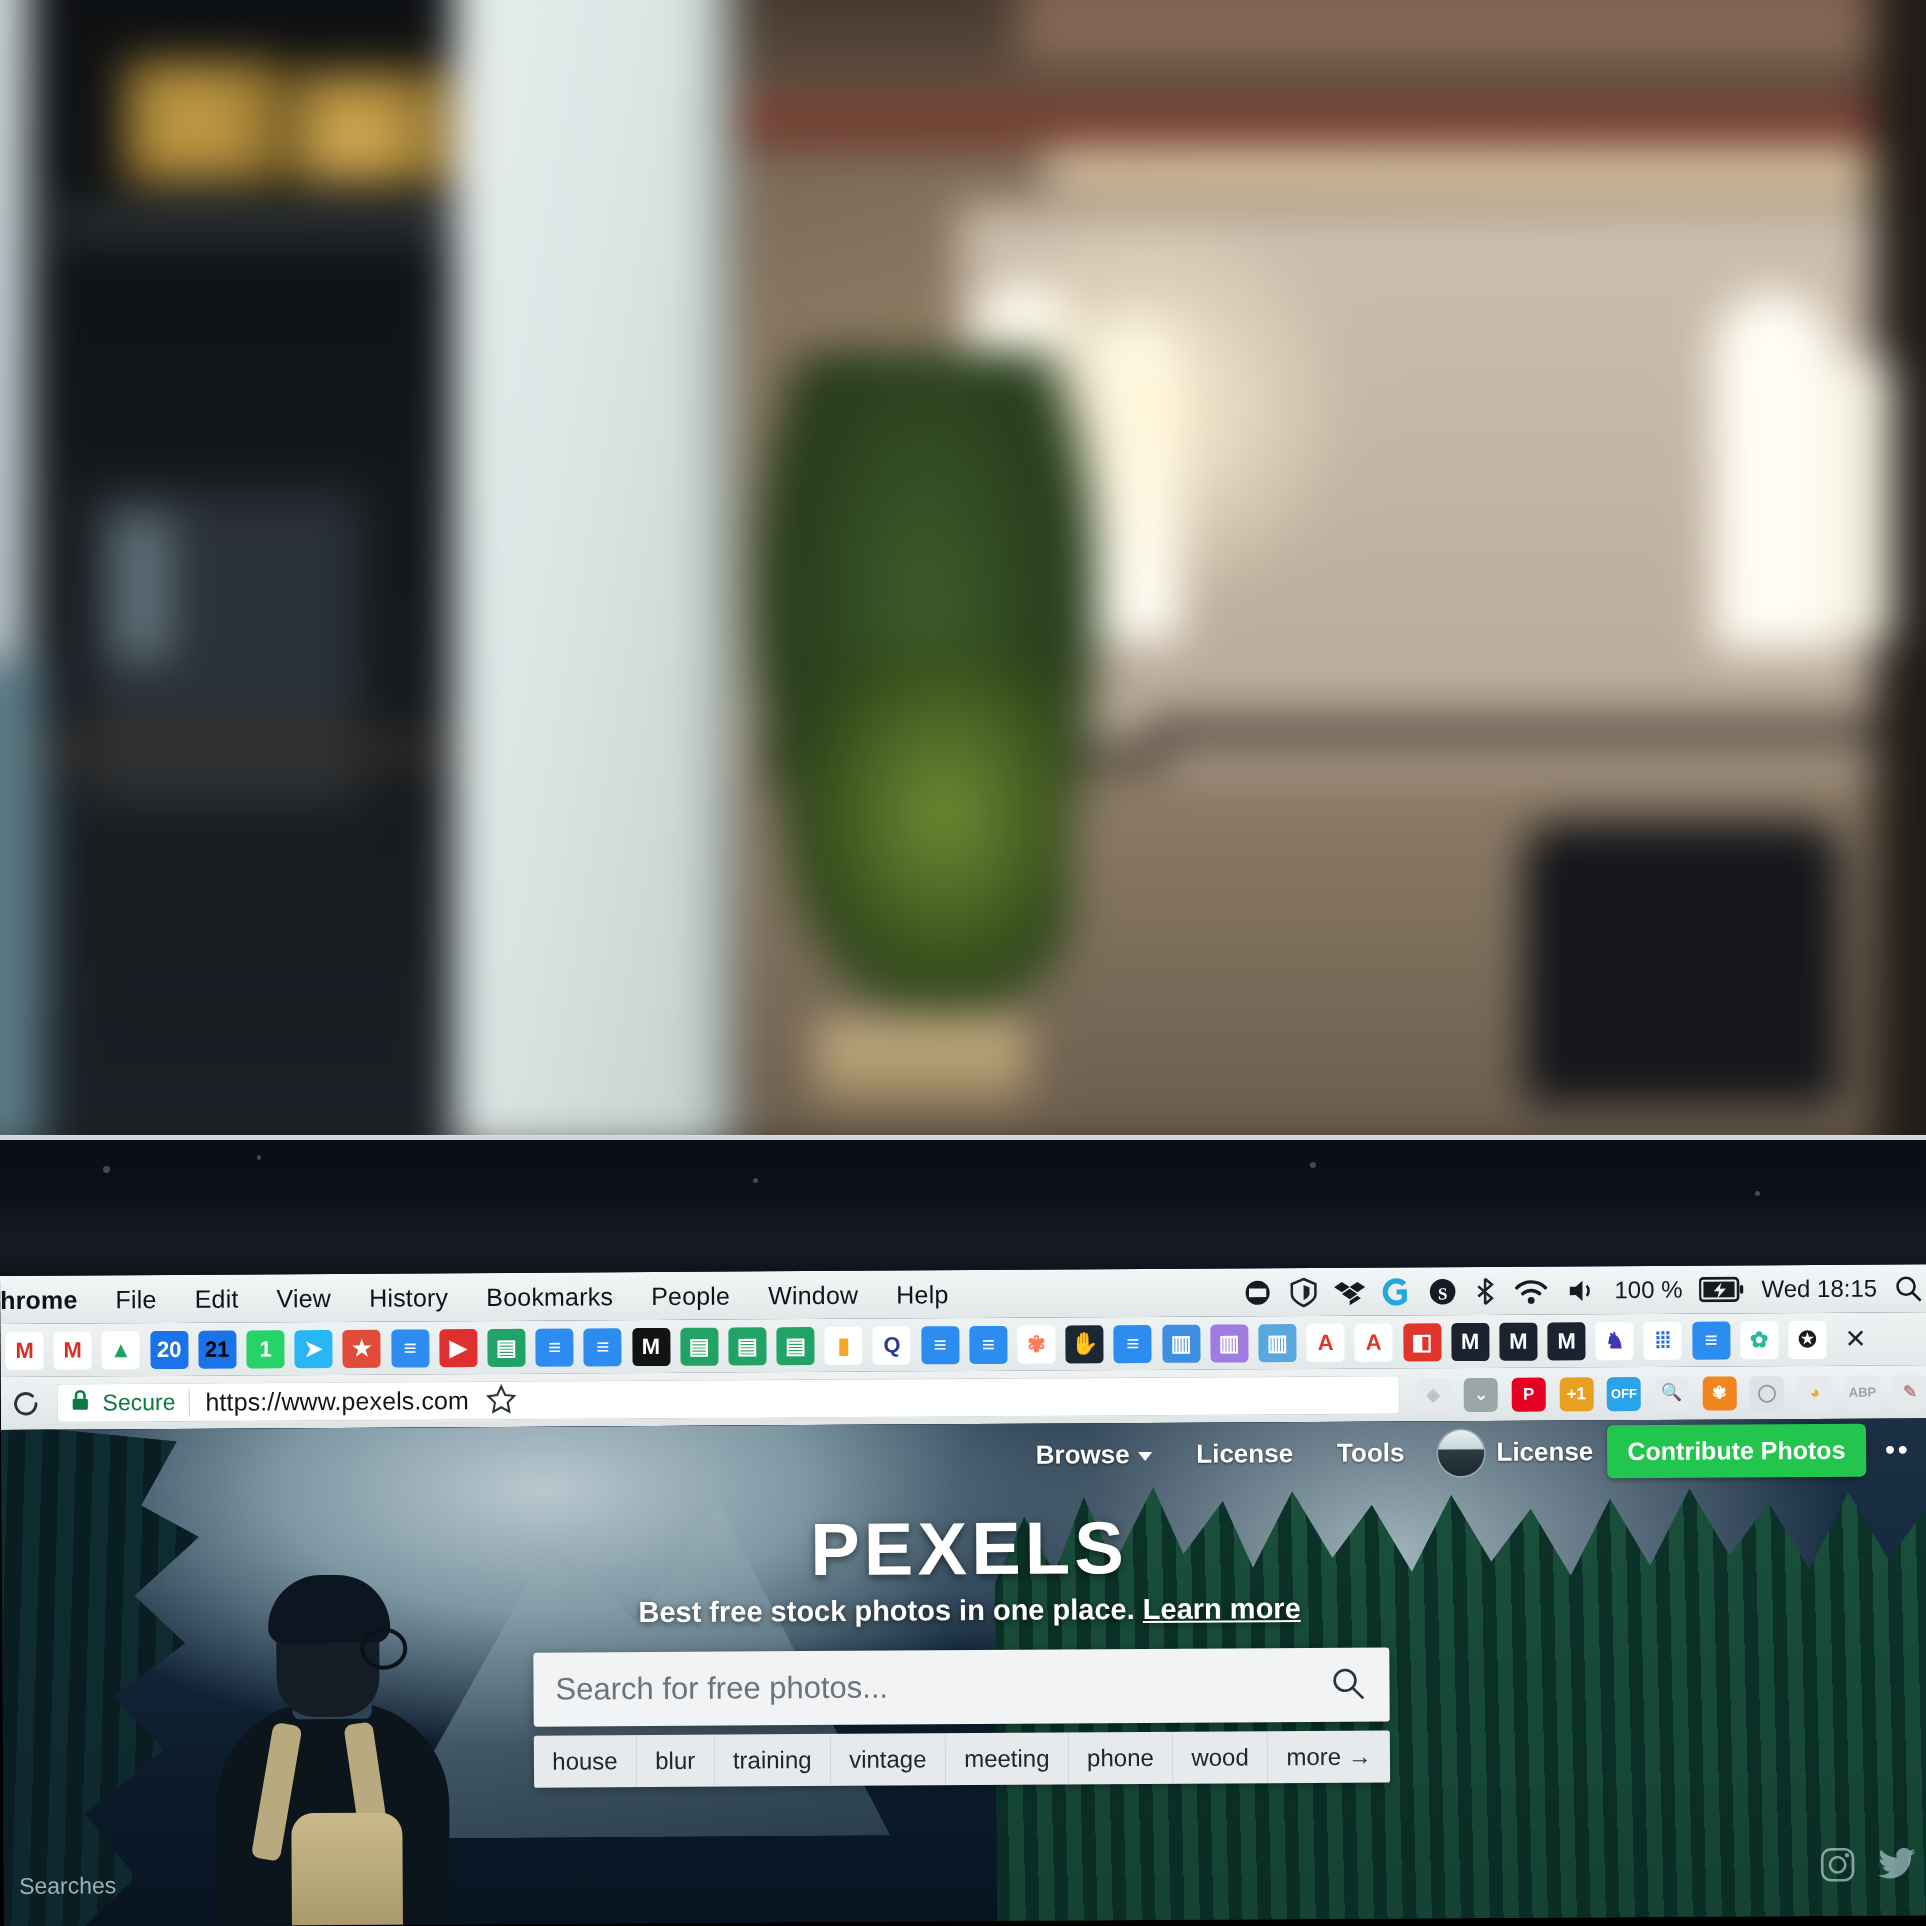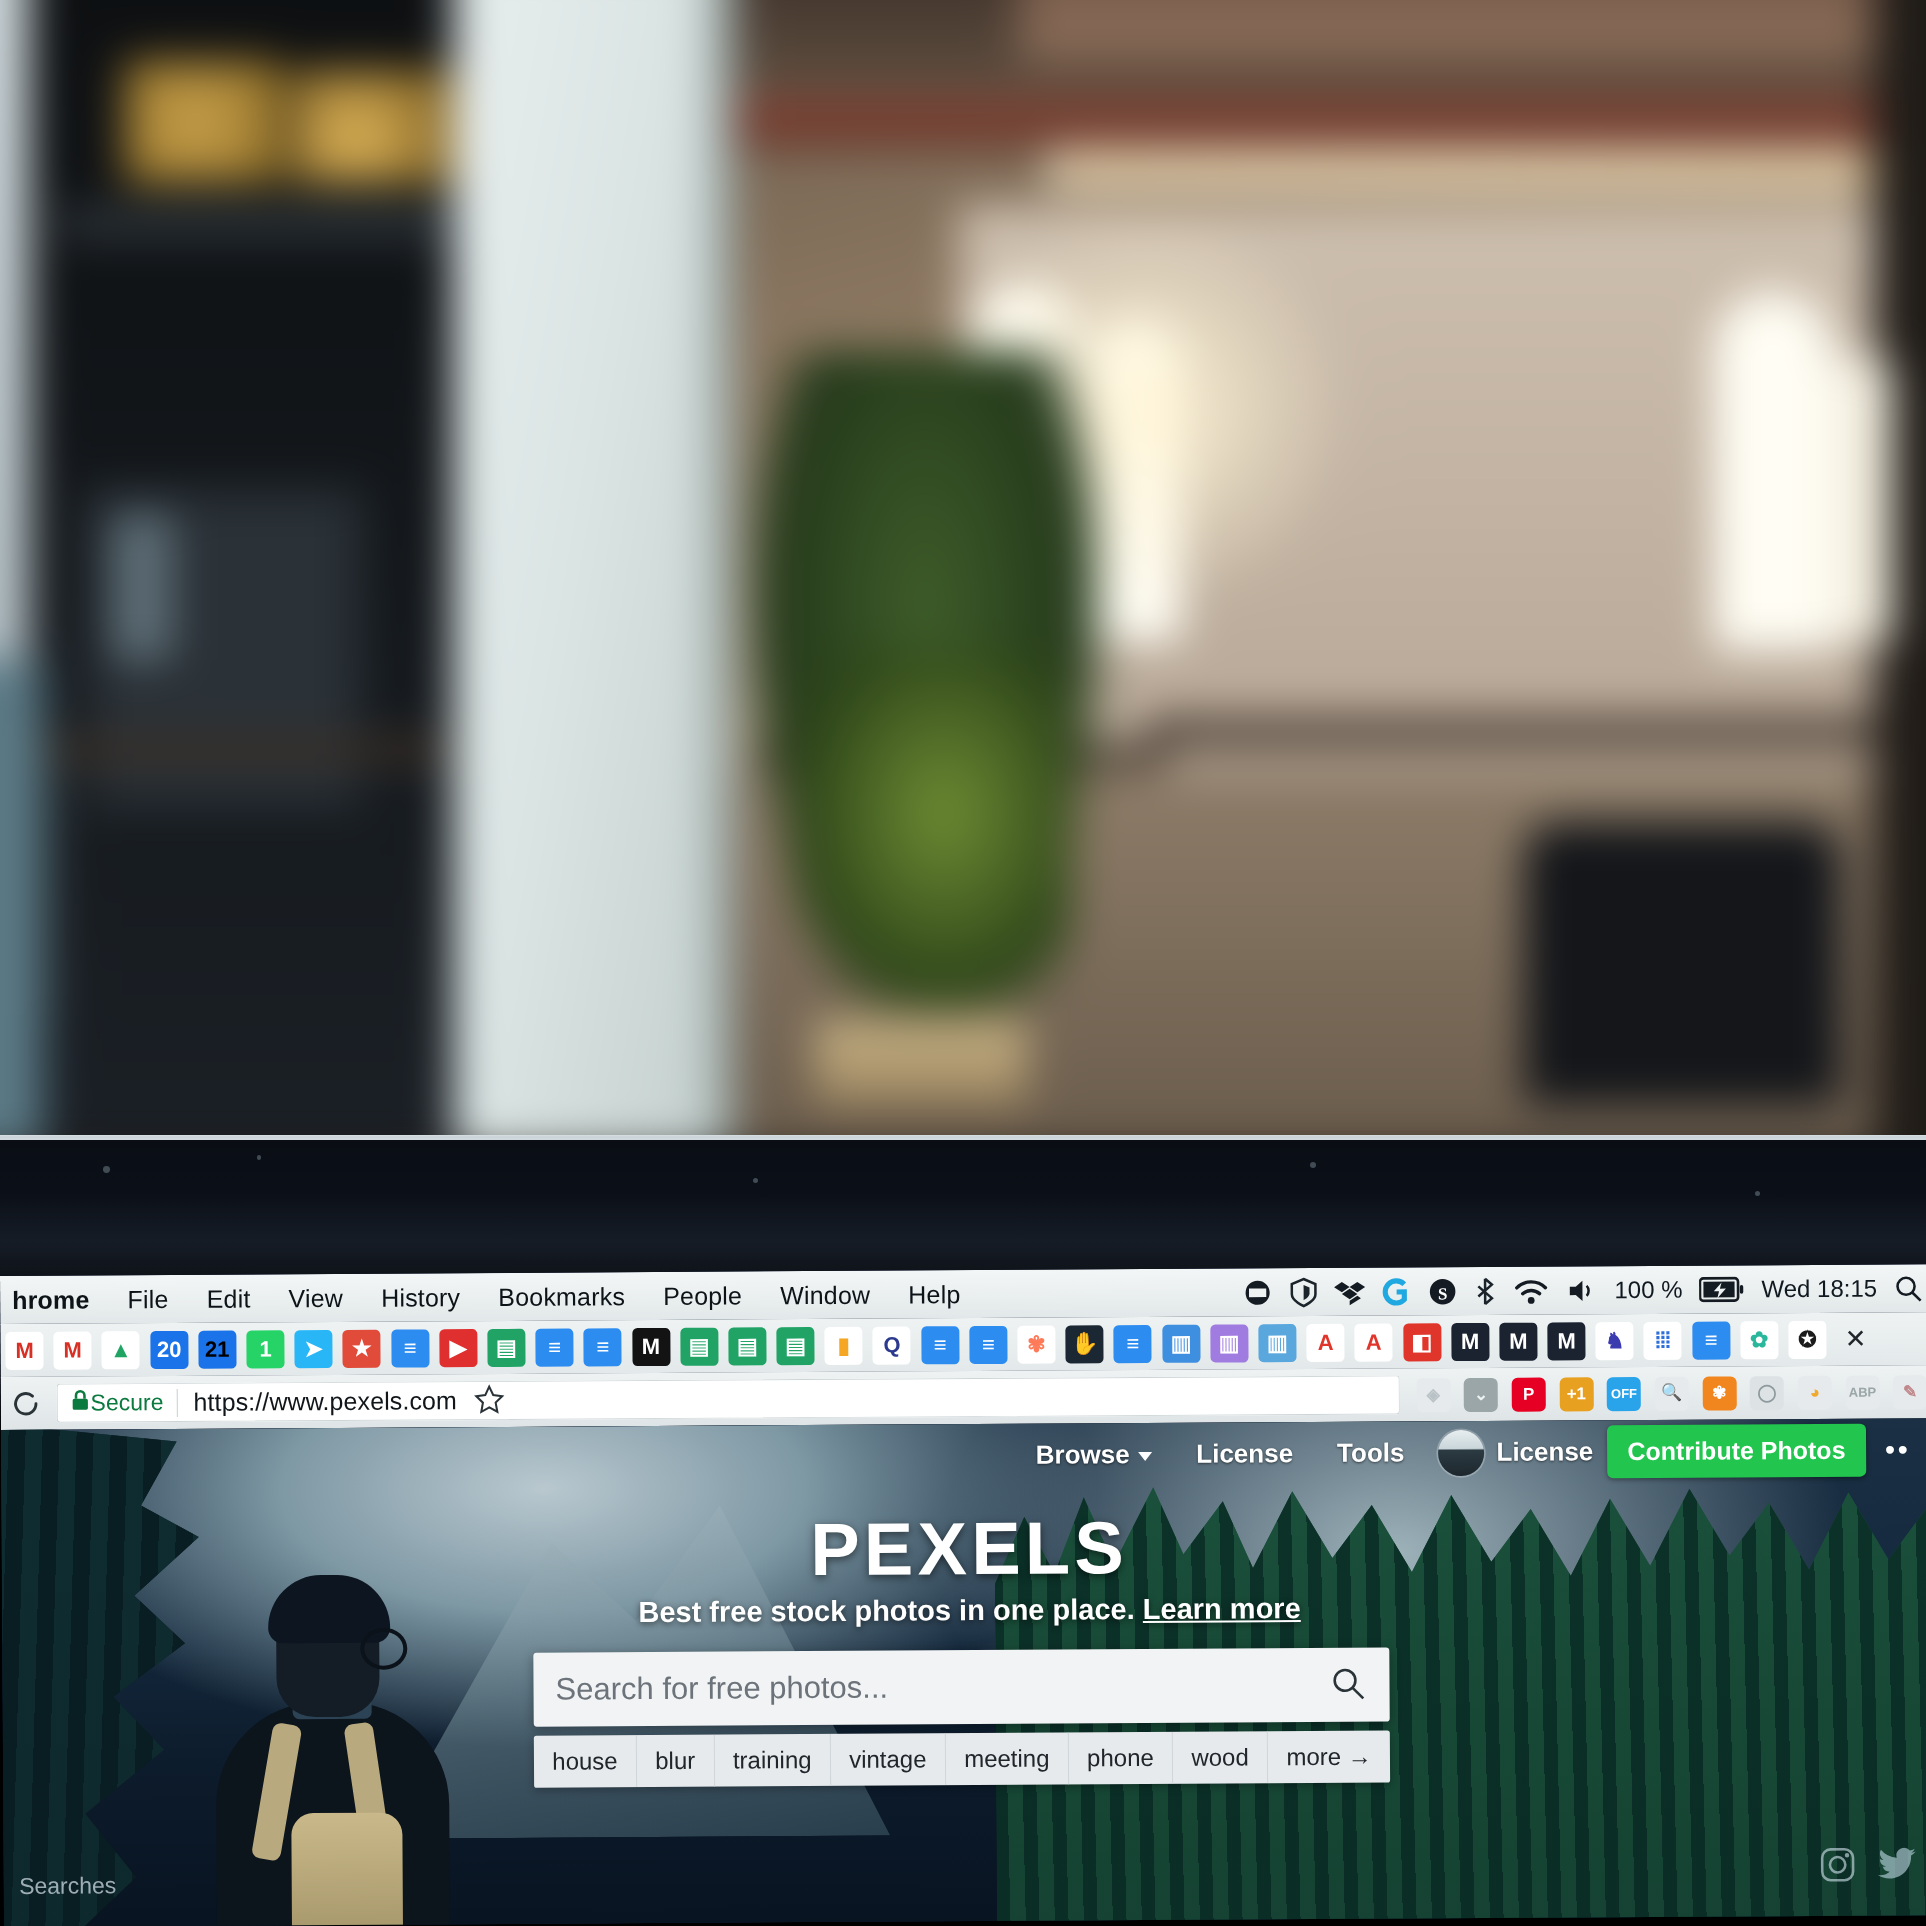--- a/index.html
+++ b/index.html
@@ -58,42 +58,42 @@
   
   .screen{position:absolute;left:0;top:1276px;width:1926px;height:651px;overflow:hidden;
      background:#0b1730;transform:rotate(-0.35deg);transform-origin:0 0;}
 
   
   .menubar{position:absolute;left:0;top:0;width:1935px;height:48px;
      background:linear-gradient(180deg,#f3f6f6,#e2e8e9);
      display:flex;align-items:center;border-bottom:0.9px solid #9aa6a8;}
   .mb-items{display:flex;align-items:center;gap:0;padding-left:0;}
   .mb-item{font-size:25px;color:#0d1418;padding:0 19px;letter-spacing:0.2px;white-space:nowrap;}
-  .mb-item.first{font-weight:700;padding-left:12px;}
+  .mb-item.first{font-weight:700;padding-left:0;}
   .mb-right{margin-left:auto;display:flex;align-items:center;gap:17px;padding-right:12px;}
   .mb-ic{display:flex;align-items:center;justify-content:center;}
   .mb-txt{font-size:24px;color:#101820;white-space:nowrap;}
 
   
   .bookbar{position:absolute;left:0;top:48px;width:1935px;height:53px;
      background:linear-gradient(180deg,#eef2f3,#e3e9ea);display:flex;align-items:center;
      border-bottom:0.9px solid #c2cbcd;}
   .bm{width:38px;height:38px;margin:0 5.1px;border-radius:6px;flex:0 0 auto;
       display:flex;align-items:center;justify-content:center;font-size:22px;font-weight:700;color:#fff;}
   .bm.sq{border-radius:5.1px;}
   .bm-x{color:#20262b;font-size:26px;font-weight:400;background:transparent;}
 
   
   .urlbar{position:absolute;left:0;top:101px;width:1935px;height:53px;
      background:linear-gradient(180deg,#eef2f3,#dfe5e7);display:flex;align-items:center;gap:0;
      border-bottom:0.9px solid #b9c2c4;}
   .reload{width:39px;height:39px;margin-left:5.1px;display:flex;align-items:center;justify-content:center;}
   .omnibox{margin-left:12px;height:39px;flex:1 1 auto;background:#fff;border-radius:3.4px;
      display:flex;align-items:center;padding:0 13.7px;box-shadow:inset 0 0 0 0.9px #cdd5d7;}
-  .secure{display:flex;align-items:center;gap:1px;color:#0b7a3f;font-size:23px;padding-right:13.7px;
+  .secure{display:flex;align-items:center;gap:13px;color:#0b7a3f;font-size:23px;padding-right:13.7px;
      border-right:0.9px solid #c7d0d2;}
   .urltxt{font-size:25px;color:#11161a;padding-left:15.4px;letter-spacing:0.1px;}
   .omni-right{display:flex;align-items:center;gap:13.7px;padding:0 8.6px 0 17px;}
   .ext{width:34px;height:34px;border-radius:6px;display:flex;align-items:center;justify-content:center;
        font-size:17px;font-weight:700;color:#fff;flex:0 0 auto;}
 
   
   .page{position:absolute;left:0;top:154px;width:1935px;height:514px;overflow:hidden;background:#0e1b2c;}
   .hero-bg{position:absolute;inset:0;
      background:

